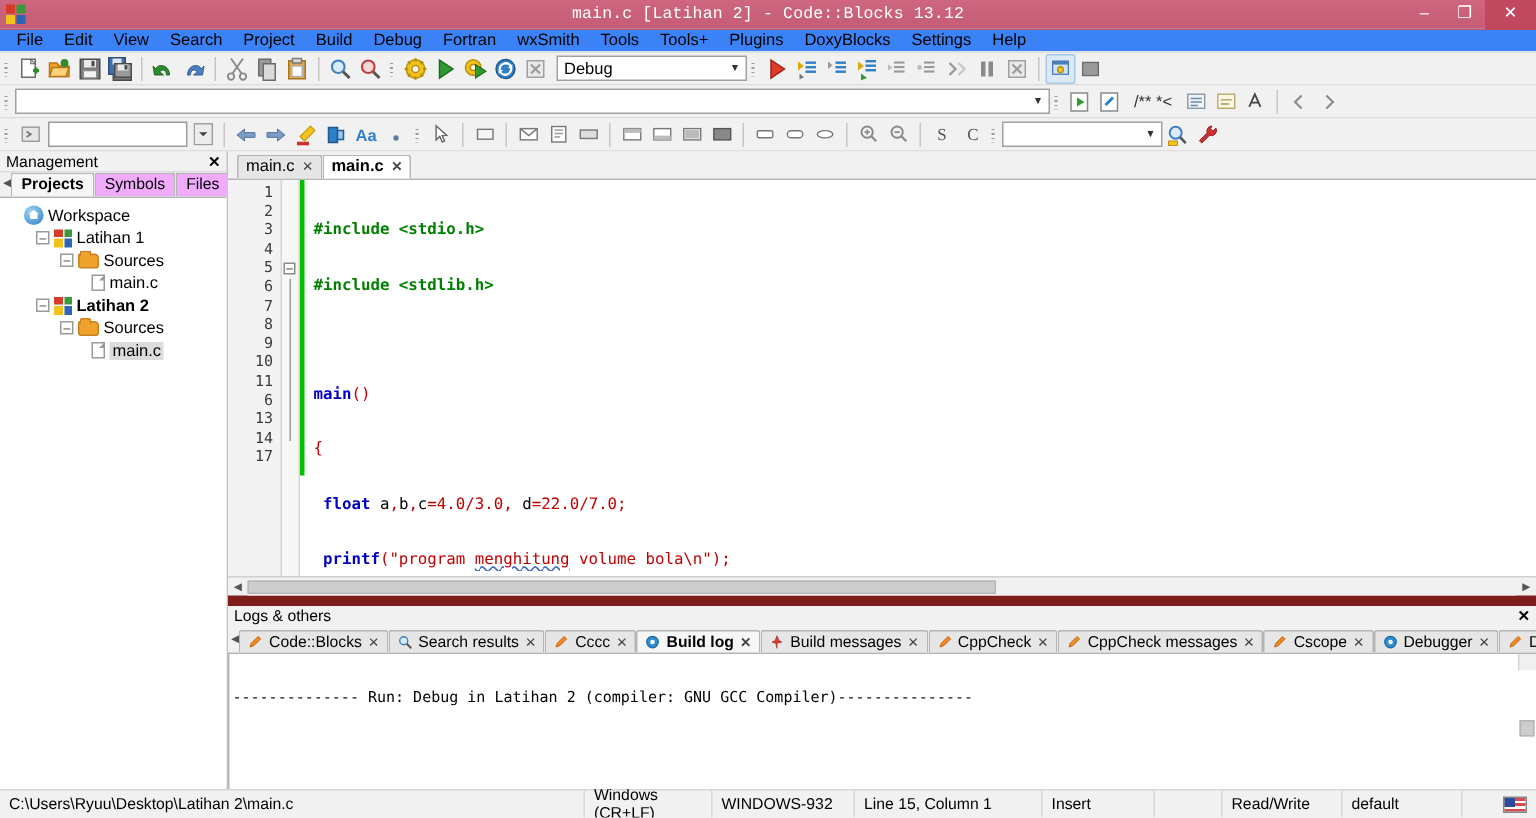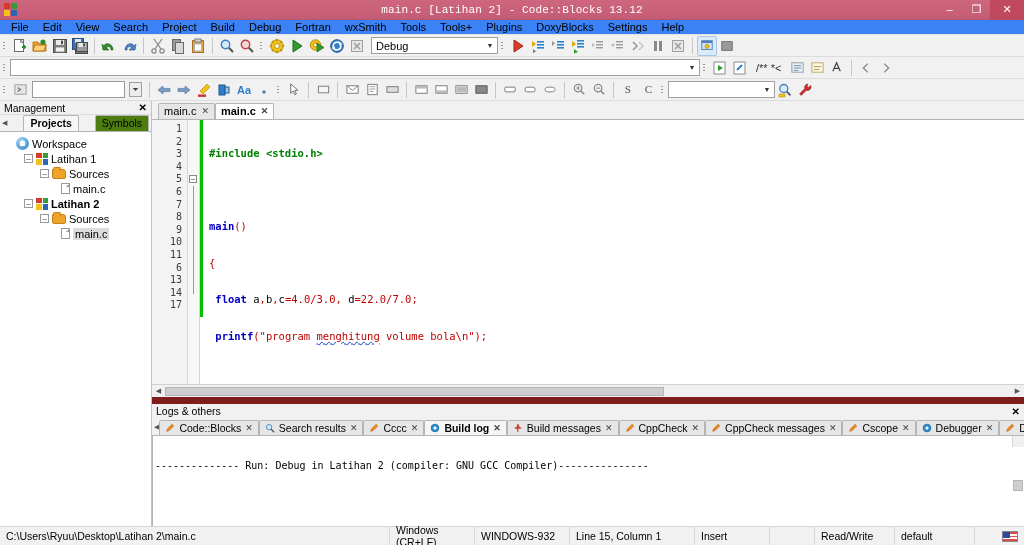--- a/index.html
+++ b/index.html
@@ -76,25 +76,25 @@
   
   .mgmt{
     width:152px;background:#f1f1f1;display:flex;flex-direction:column;
     border-right:1px solid #c2c2c2;flex:0 0 auto;
   }
   .mgmt-head{
     height:14px;display:flex;align-items:center;padding:0 4px;font-size:10.5px;
     border-bottom:1px solid #dcdcdc;
   }
   .mgmt-head .x{margin-left:auto;font-size:10px;font-weight:bold;}
-  .mgmt-tabs{display:flex;align-items:flex-end;height:16px;padding-left:2px;gap:16px;}
+  .mgmt-tabs{display:flex;align-items:flex-end;height:16px;padding-left:2px;gap:0;}
   .tab-scroll{width:9px;text-align:center;font-size:7px;color:#555;line-height:16px;}
   .mtab{
     font-size:10.5px;padding:1px 6px 2px;border:1px solid #b5b5b5;border-bottom:none;
-    background:#4d7c0f;border-radius:2px 2px 0 0;line-height:12px;
+    background:#f0abfc;border-radius:2px 2px 0 0;line-height:12px;
   }
   .mtab.active{background:#f6f6f6;font-weight:bold;}
   .tree{
     flex:1;background:#fff;border-top:1px solid #b5b5b5;padding:4px 0 0 16px;
     font-size:11px;overflow:hidden;
   }
   .node{display:flex;align-items:center;height:15px;white-space:nowrap;}
   .node .expander{
     width:9px;height:9px;border:1px solid #9a9a9a;background:#fff;
     font-size:8px;line-height:7px;text-align:center;color:#333;margin-right:3px;flex:0 0 auto;
@@ -832,20 +832,21 @@
           <div>
               <span class="foldline" style="height:60%"></span>
             </div>
           <div></div>
         </div>
 
         <div class="changebar" style="height:197px;"></div>
 
         <div class="code">
           <div class="ln"><span class="pre">#include &lt;stdio.h&gt;</span></div>
+          <div class="ln"><span class="pre">#include &lt;stdlib.h&gt;</span></div>
           <div class="ln"></div>
           <div class="ln"><span class="kw">main</span><span class="op">()</span></div>
           <div class="ln"><span class="op">{</span></div>
           <div class="ln"> <span class="kw">float</span> a<span class="op">,</span>b<span class="op">,</span>c<span class="op">=</span><span class="num">4.0</span><span class="op">/</span><span class="num">3.0</span><span class="op">,</span> d<span class="op">=</span><span class="num">22.0</span><span class="op">/</span><span class="num">7.0</span><span class="op">;</span></div>
           <div class="ln"> <span class="kw">printf</span><span class="op">(</span><span class="str">"program <span class="sq">menghitung</span> volume bola\n"</span><span class="op">);</span></div>
           
           
           
           
           

